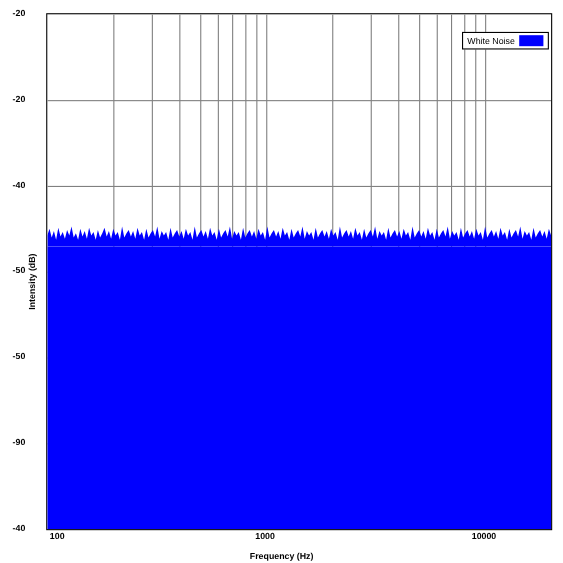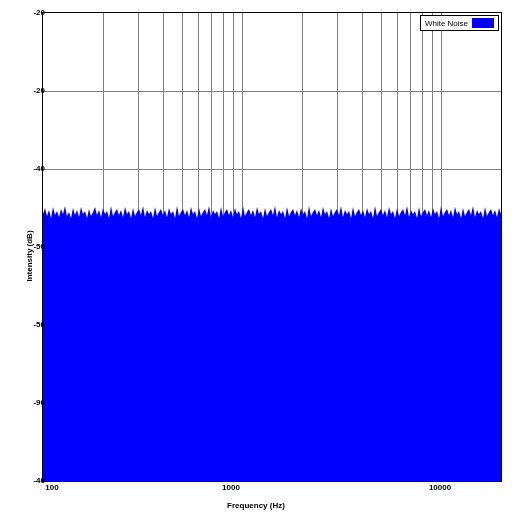--- a/index.html
+++ b/index.html
@@ -3,27 +3,27 @@
 <meta charset="utf-8">
 <style>
 body{margin:0;padding:0;background:#fff;font-family:Arial,sans-serif}
 .chart-container{position:relative;width:512px;height:512px;background:#fff}
 .plot-area{position:absolute;left:42px;top:12px;width:458px;height:468px;border:1px solid #000;background:#fff;overflow:hidden}
 .gridline{position:absolute;background:#808080}
 .gridline.v{width:1px;height:100%;top:0}
 .gridline.h{height:1px;width:100%;left:0}
 .noise-fill{position:absolute;left:0;bottom:0;width:100%;background:#0000ff}
 .noise-top{position:absolute;left:0;width:100%;height:20px}
-.legend{position:absolute;top:2px;right:2px;background:#fff;border:1px solid #000;padding:2px 4px;display:flex;align-items:center;gap:4px;font-size:8px}
+.legend{position:absolute;top:16px;right:2px;background:#fff;border:1px solid #000;padding:2px 4px;display:flex;align-items:center;gap:4px;font-size:8px}
 .legend-swatch{width:22px;height:10px;background:#0000ff}
 .axis-label{position:absolute;font-size:8px;font-weight:bold;color:#000}
 .ylabel{left:4px;top:50%;transform:translateY(-50%) rotate(-90deg);transform-origin:center;white-space:nowrap}
 .xlabel{bottom:2px;left:50%;transform:translateX(-50%)}
 .tick{position:absolute;font-size:8px;font-weight:bold;color:#000}
-.ytick{right:467px;transform:translateY(-50%);text-align:right}
+.ytick{right:489px;transform:translateY(-50%);text-align:right}
 .xtick{top:483px;transform:translateX(-50%)}
 </style>
 </head>
 <body>
 
 <div class="chart-container">
   <div class="plot-area">
     <div class="gridline h" style="top:16.67%"></div>
     <div class="gridline h" style="top:33.33%"></div>
     <div class="gridline h" style="top:50%"></div>
@@ -59,15 +59,15 @@
   <div class="axis-label ylabel">Intensity (dB)</div>
   <div class="axis-label xlabel">Frequency (Hz)</div>
   <div class="tick ytick" style="top:12px">-20</div>
   <div class="tick ytick" style="top:90px">-20</div>
   <div class="tick ytick" style="top:168px">-40</div>
   <div class="tick ytick" style="top:246px">-50</div>
   <div class="tick ytick" style="top:324px">-50</div>
   <div class="tick ytick" style="top:402px">-90</div>
   <div class="tick ytick" style="top:480px">-40</div>
   <div class="tick xtick" style="left:52px">100</div>
-  <div class="tick xtick" style="left:231px">1000</div>
+  <div class="tick xtick" style="left:241px">1000</div>
   <div class="tick xtick" style="left:440px">10000</div>
 </div>
 
 </body></html>

